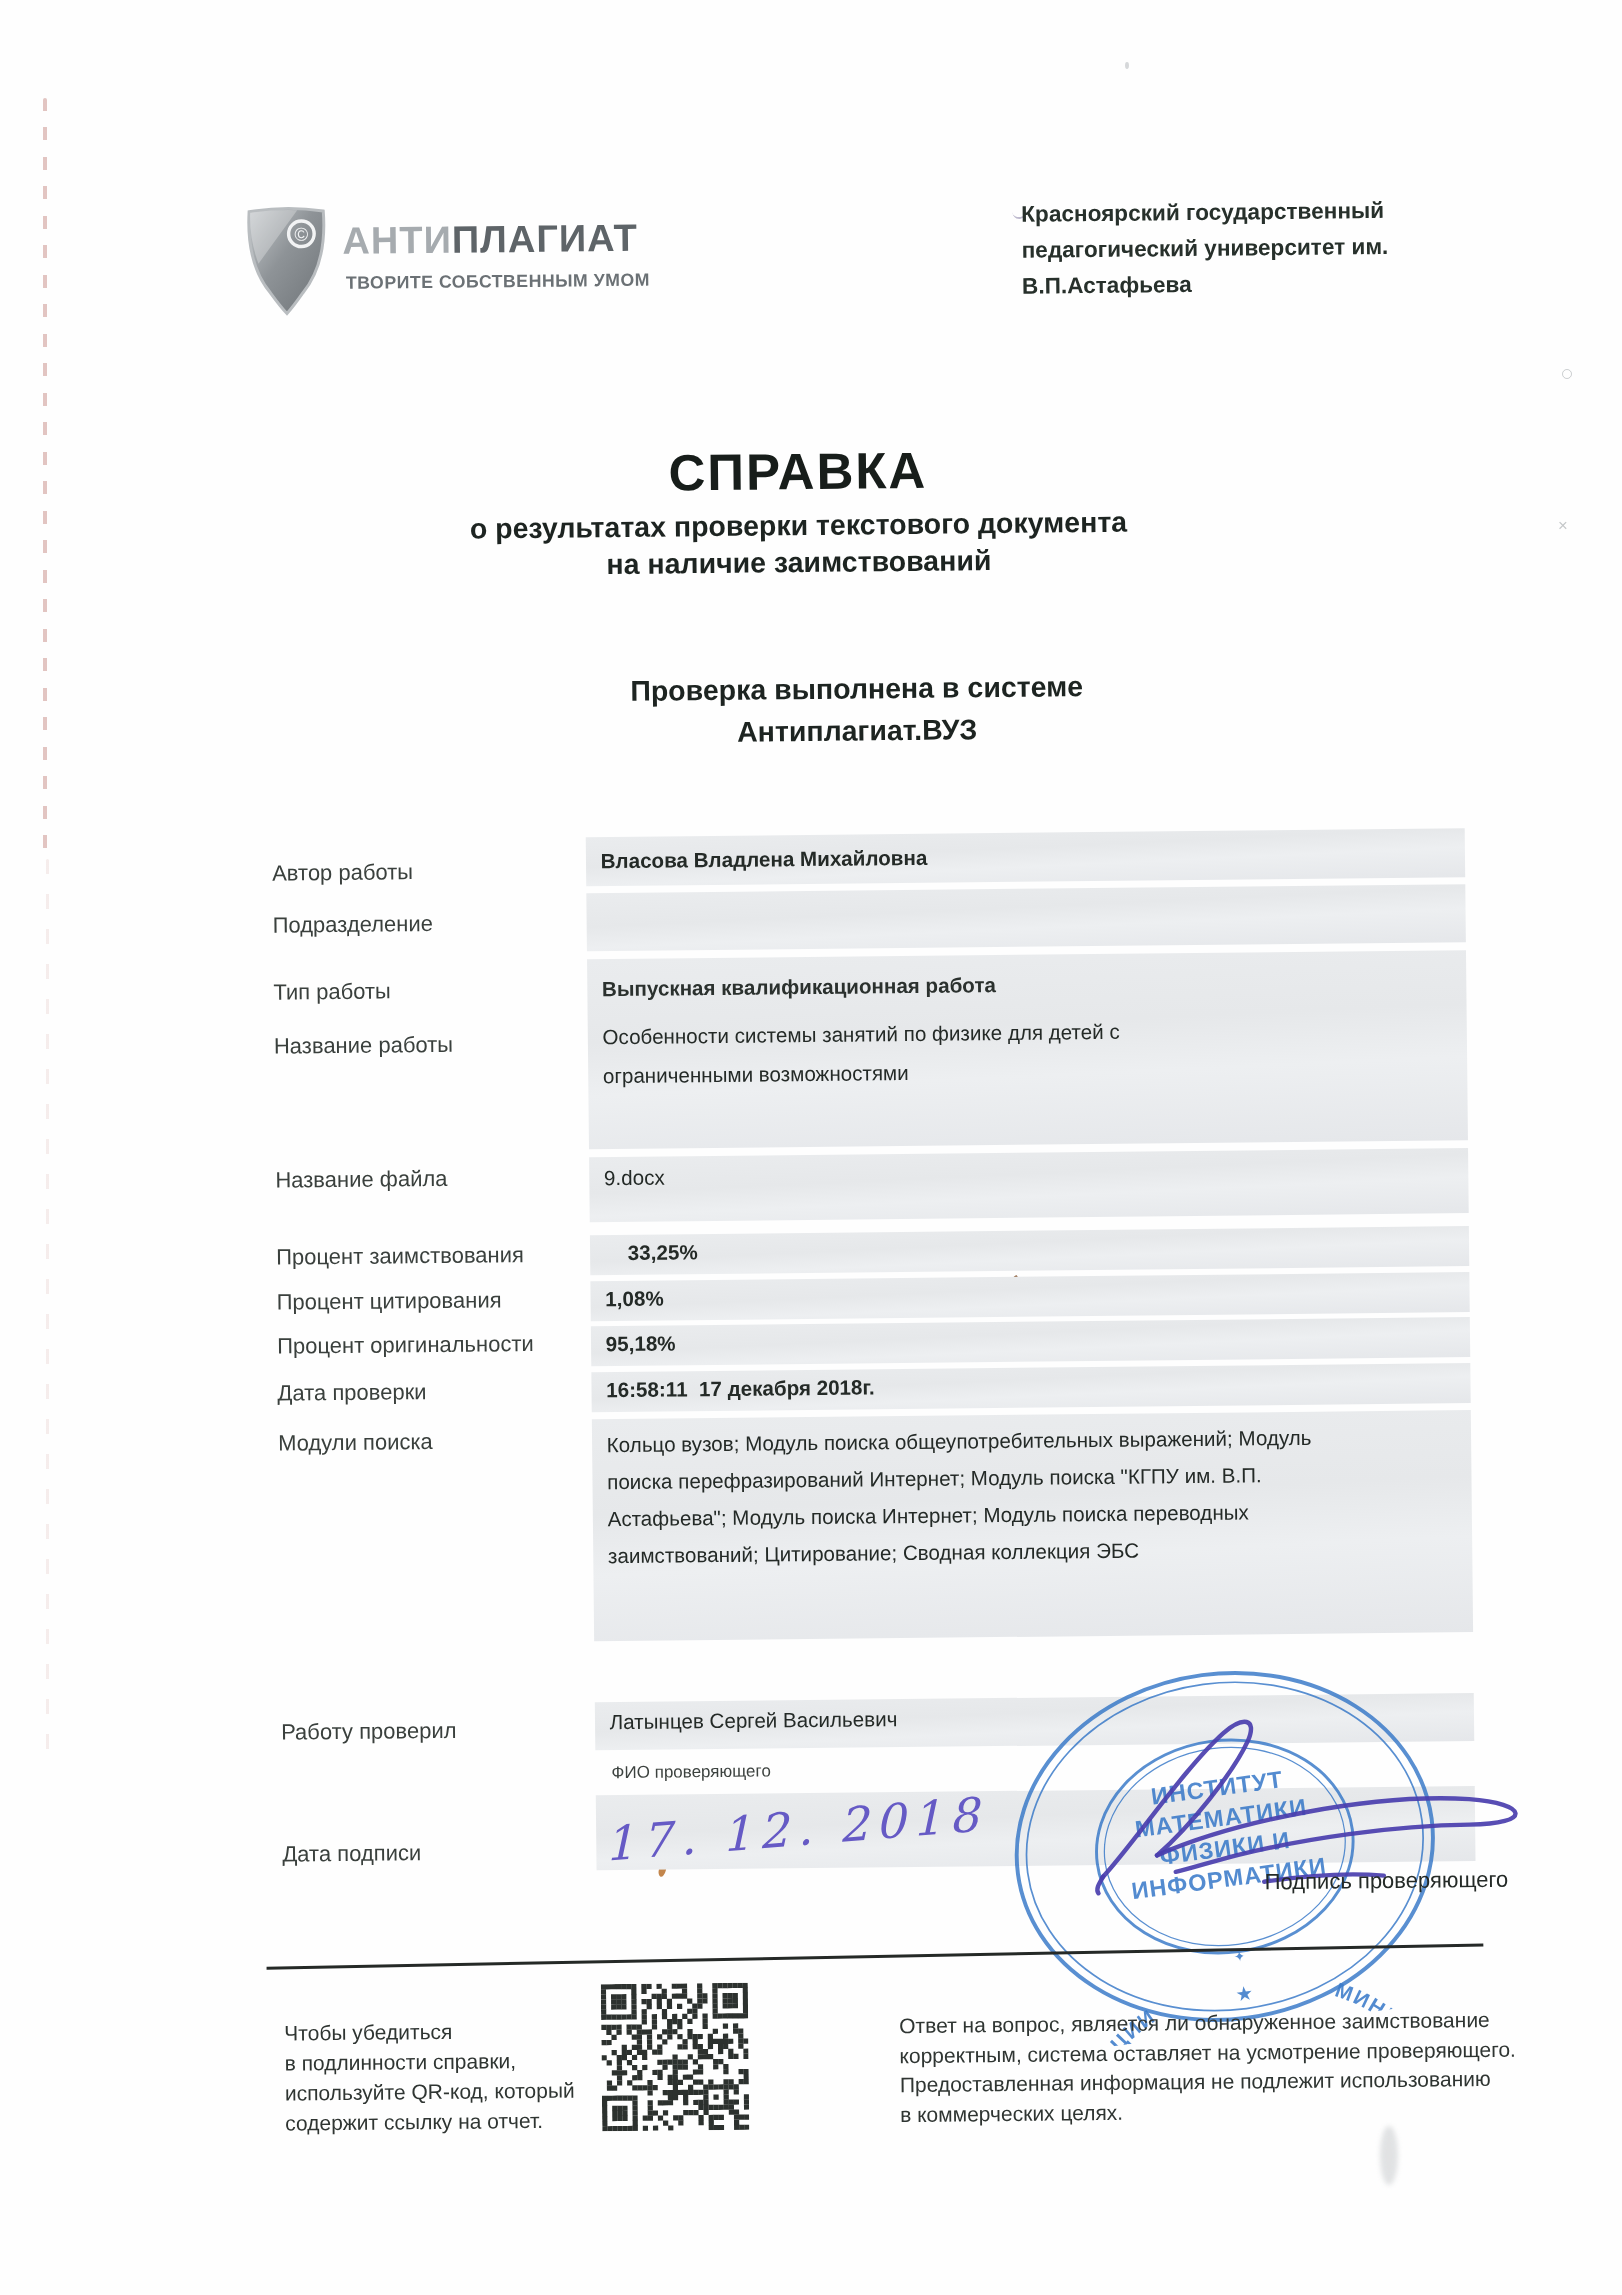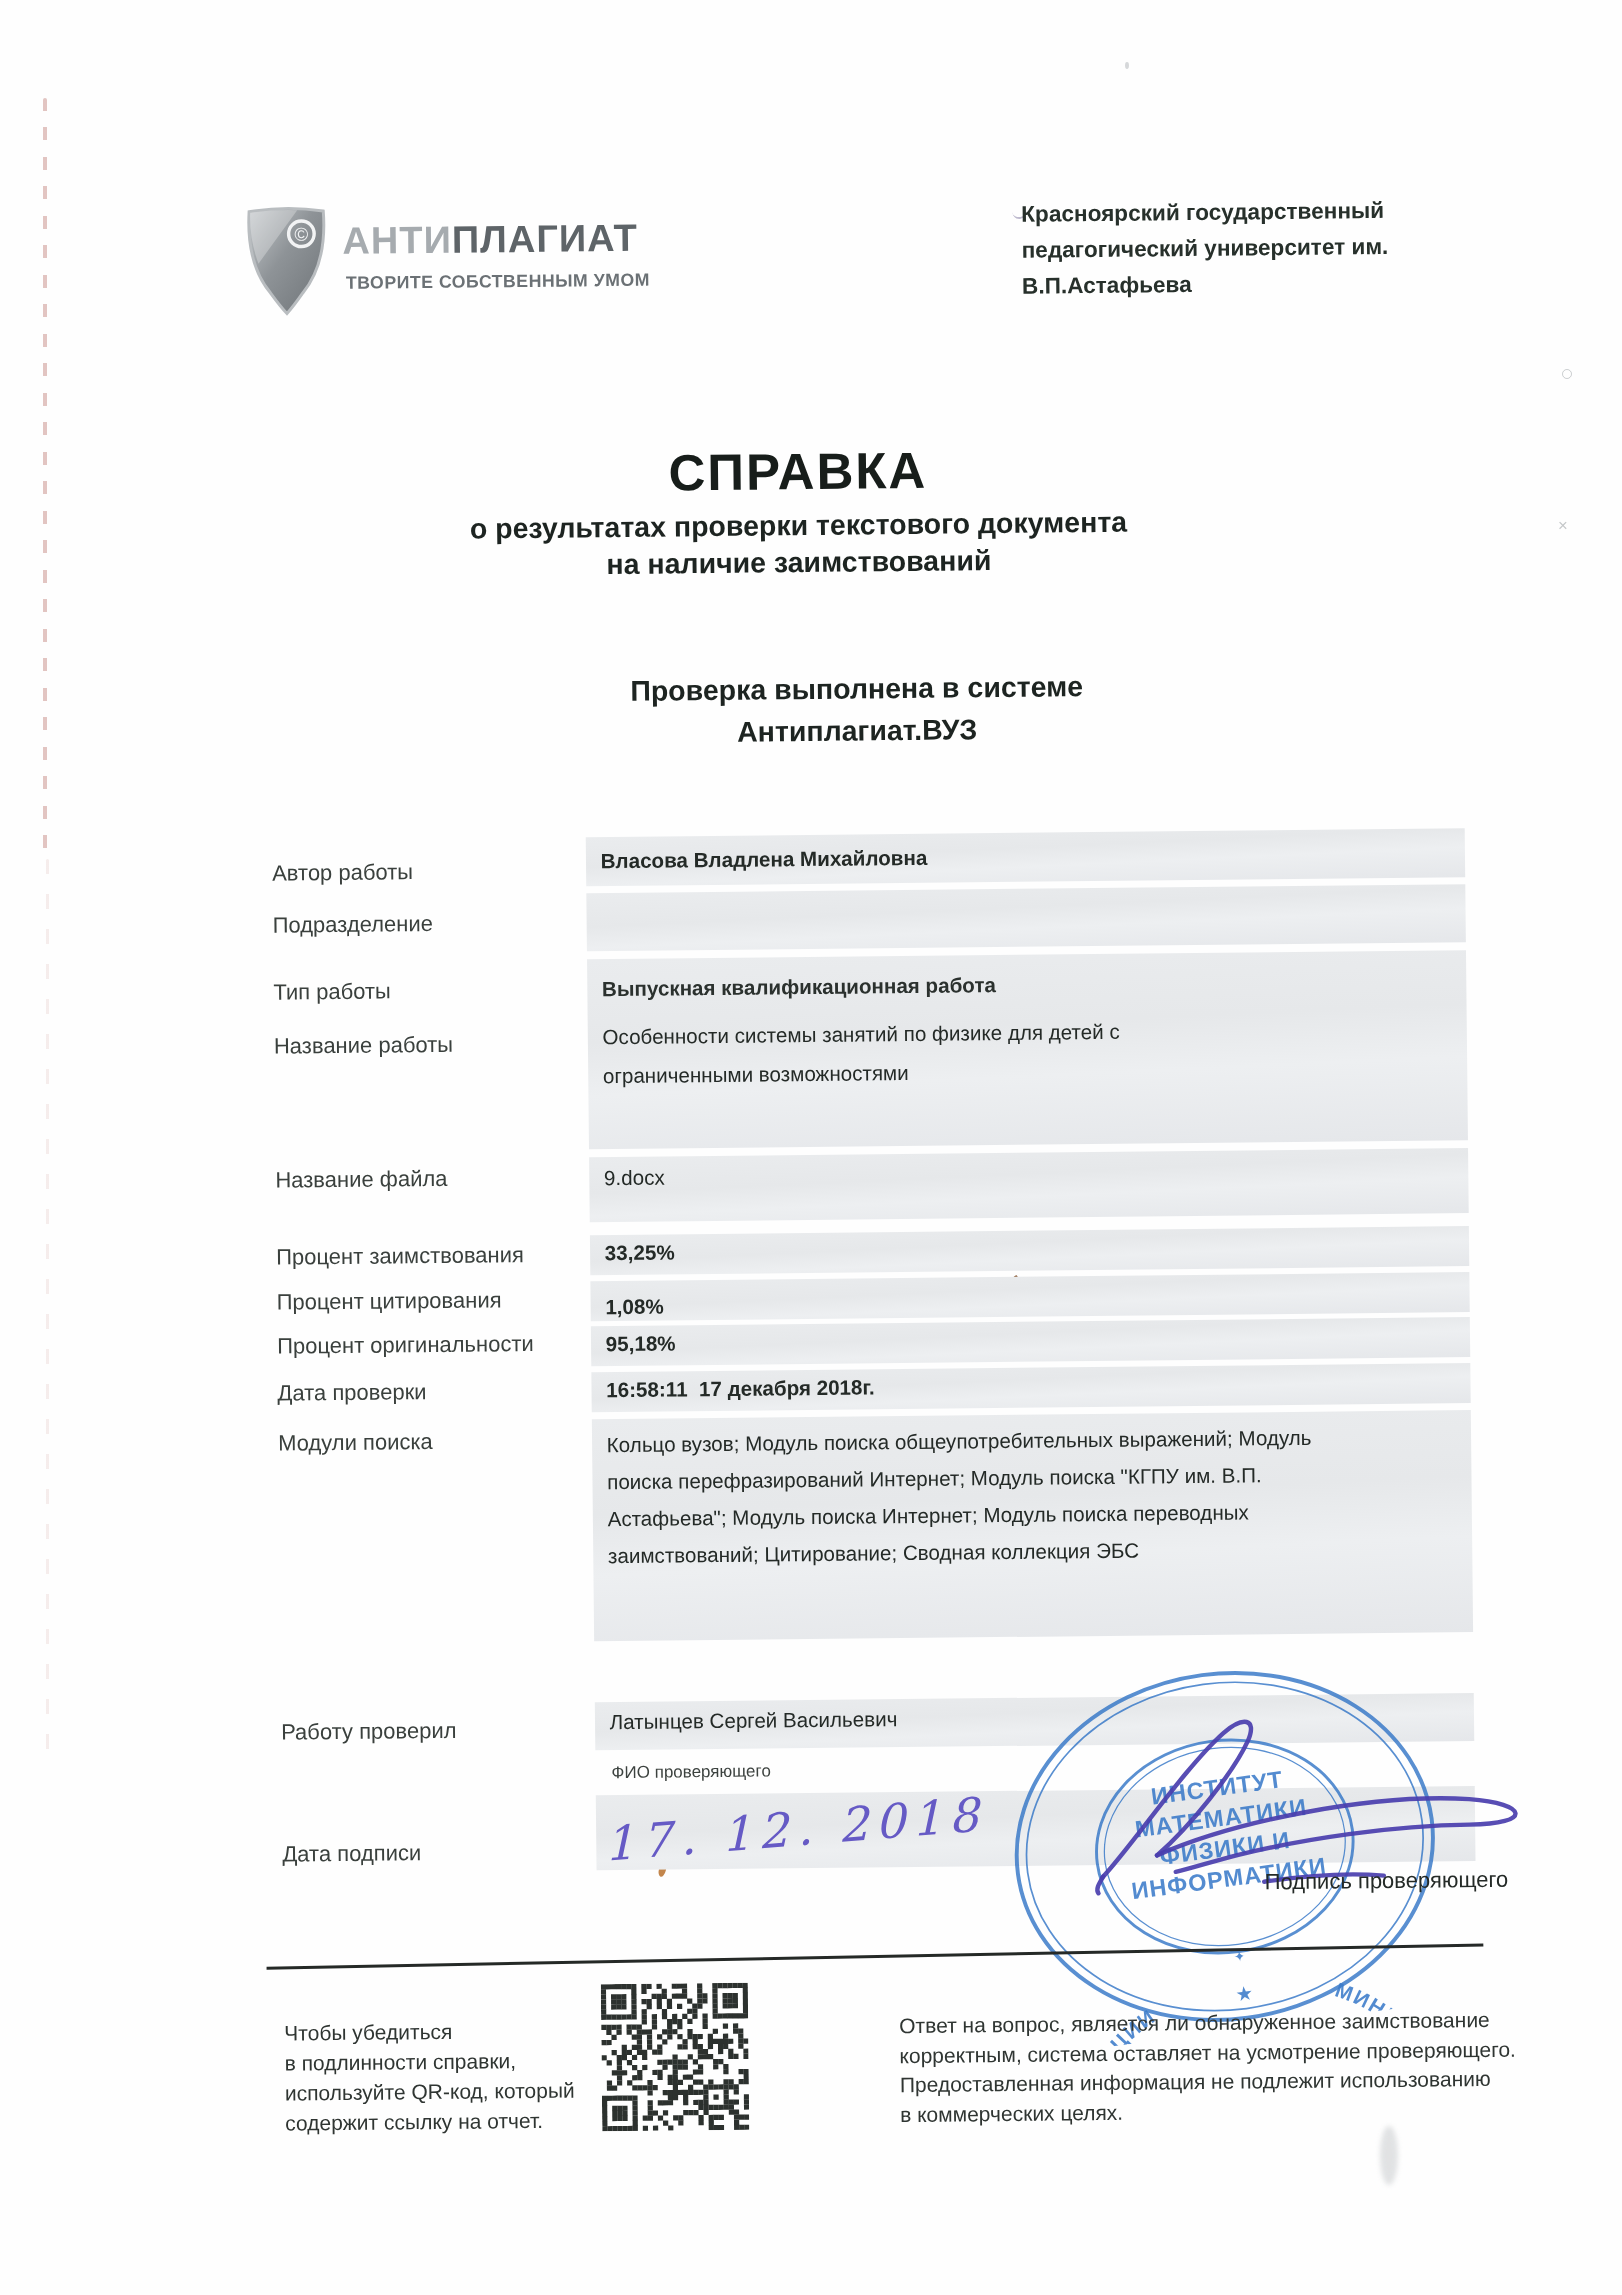--- a/index.html
+++ b/index.html
@@ -135,24 +135,24 @@
       <div class="val" style="top:11.8px;"></div>
     </div>
     <div class="abs bar" style="top:957px;height:190px;">
       <div class="val sb" style="top:17.7px;">Выпускная квалификационная работа</div>
       <div class="val" style="top:58px;width:638px;line-height:39px;">Особенности системы занятий по физике для детей с ограниченными возможностями</div>
     </div>
     <div class="abs bar" style="top:1155px;height:65px;">
       <div class="val" style="top:8.8px;">9.docx</div>
     </div>
     <div class="abs bar" style="top:1233px;height:40px;">
-      <div class="val b" style="top:5.9px;">33,25%</div>
+      <div class="val b" style="top:5.9px;margin-left:23px;">33,25%</div>
     </div>
     <div class="abs bar" style="top:1279px;height:40px;">
-      <div class="val b" style="top:5.9px;margin-top:8px;">1,08%</div>
+      <div class="val b" style="top:5.9px;">1,08%</div>
     </div>
     <div class="abs bar" style="top:1324px;height:40px;">
       <div class="val b" style="top:5.9px;">95,18%</div>
     </div>
     <div class="abs bar" style="top:1370px;height:40px;">
       <div class="val b" style="top:5.9px;white-space:pre-wrap;">16:58:11  17 декабря 2018г.</div>
     </div>
     <div class="abs bar" style="top:1417px;height:222px;">
       <div class="val" style="top:6.9px;width:736px;line-height:37px;">Кольцо вузов; Модуль поиска общеупотребительных выражений; Модуль поиска перефразирований Интернет; Модуль поиска "КГПУ им. В.П. Астафьева"; Модуль поиска Интернет; Модуль поиска переводных заимствований; Цитирование; Сводная коллекция ЭБС</div>
     </div>

